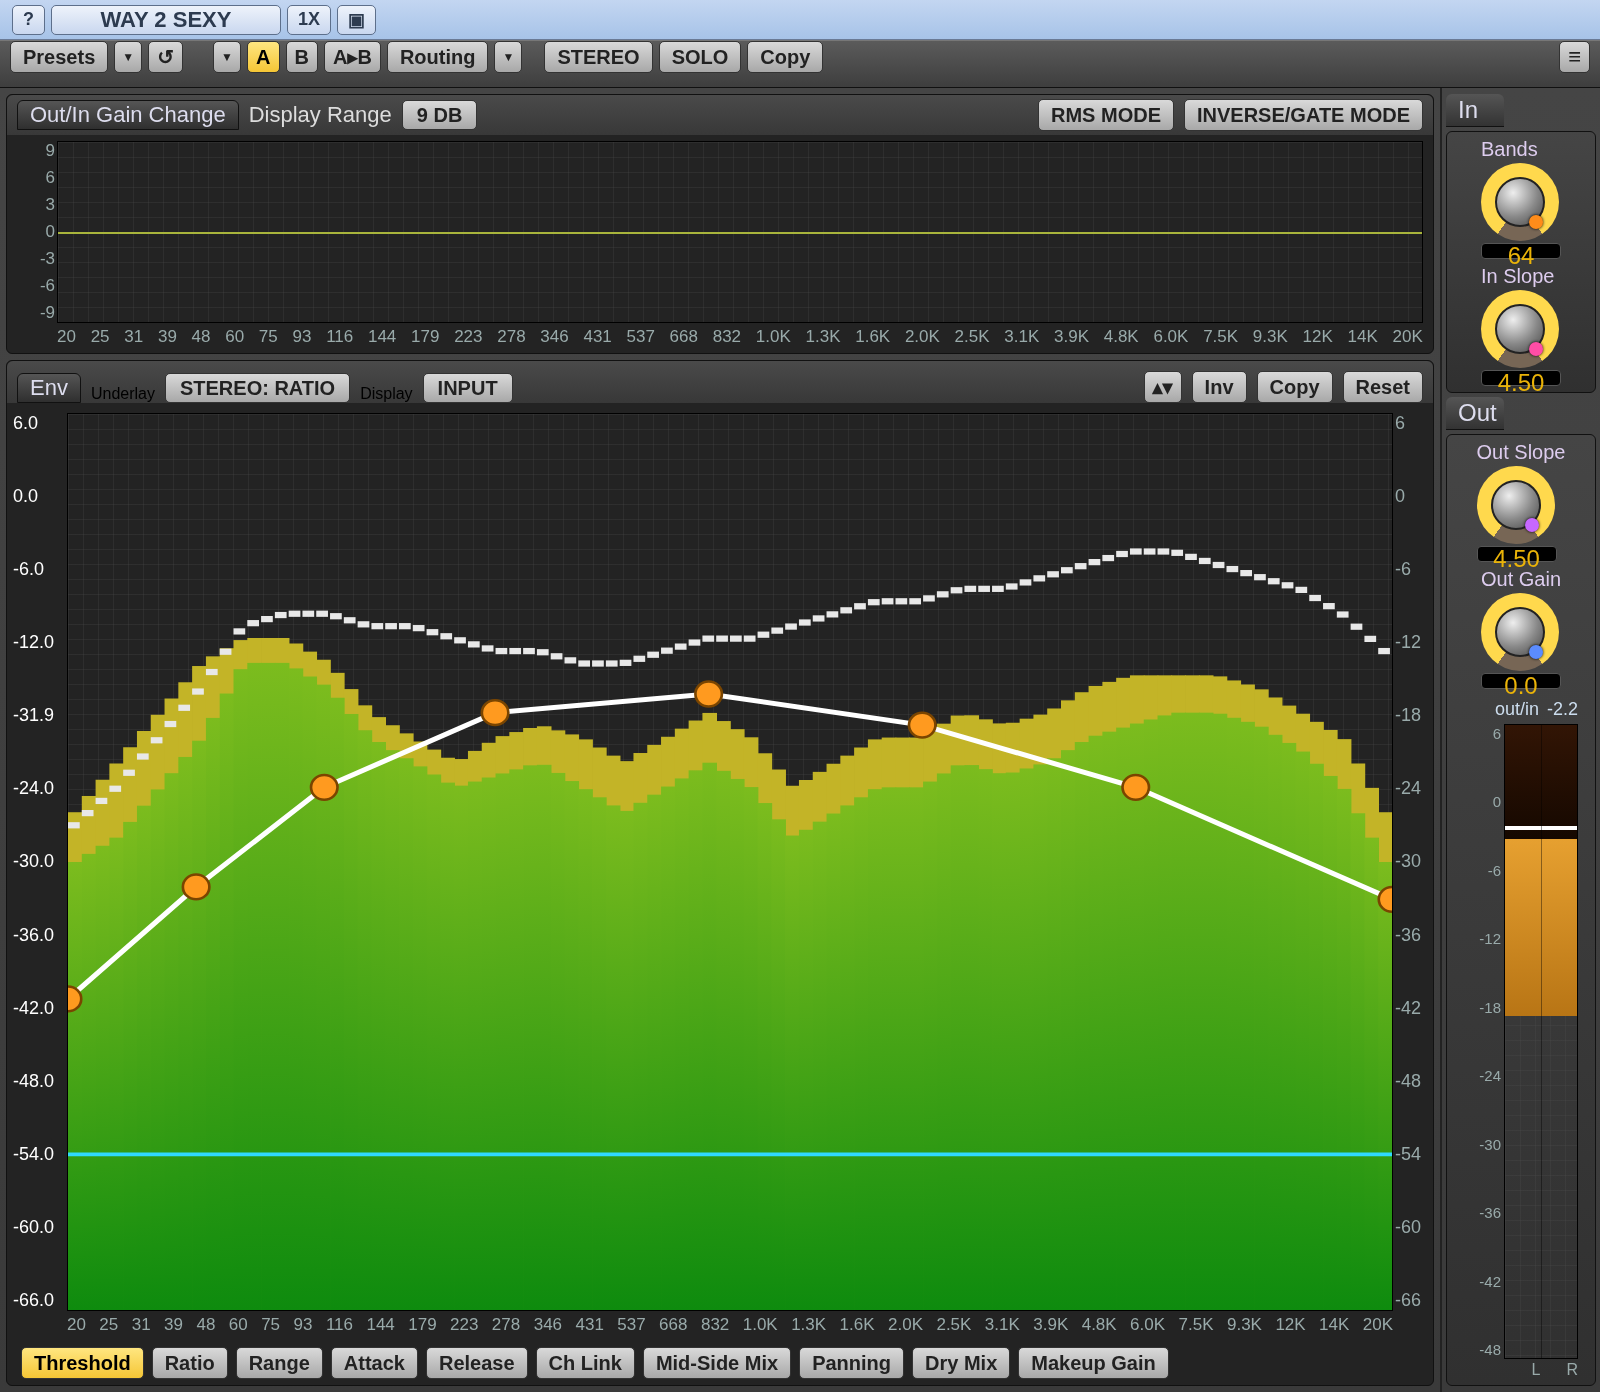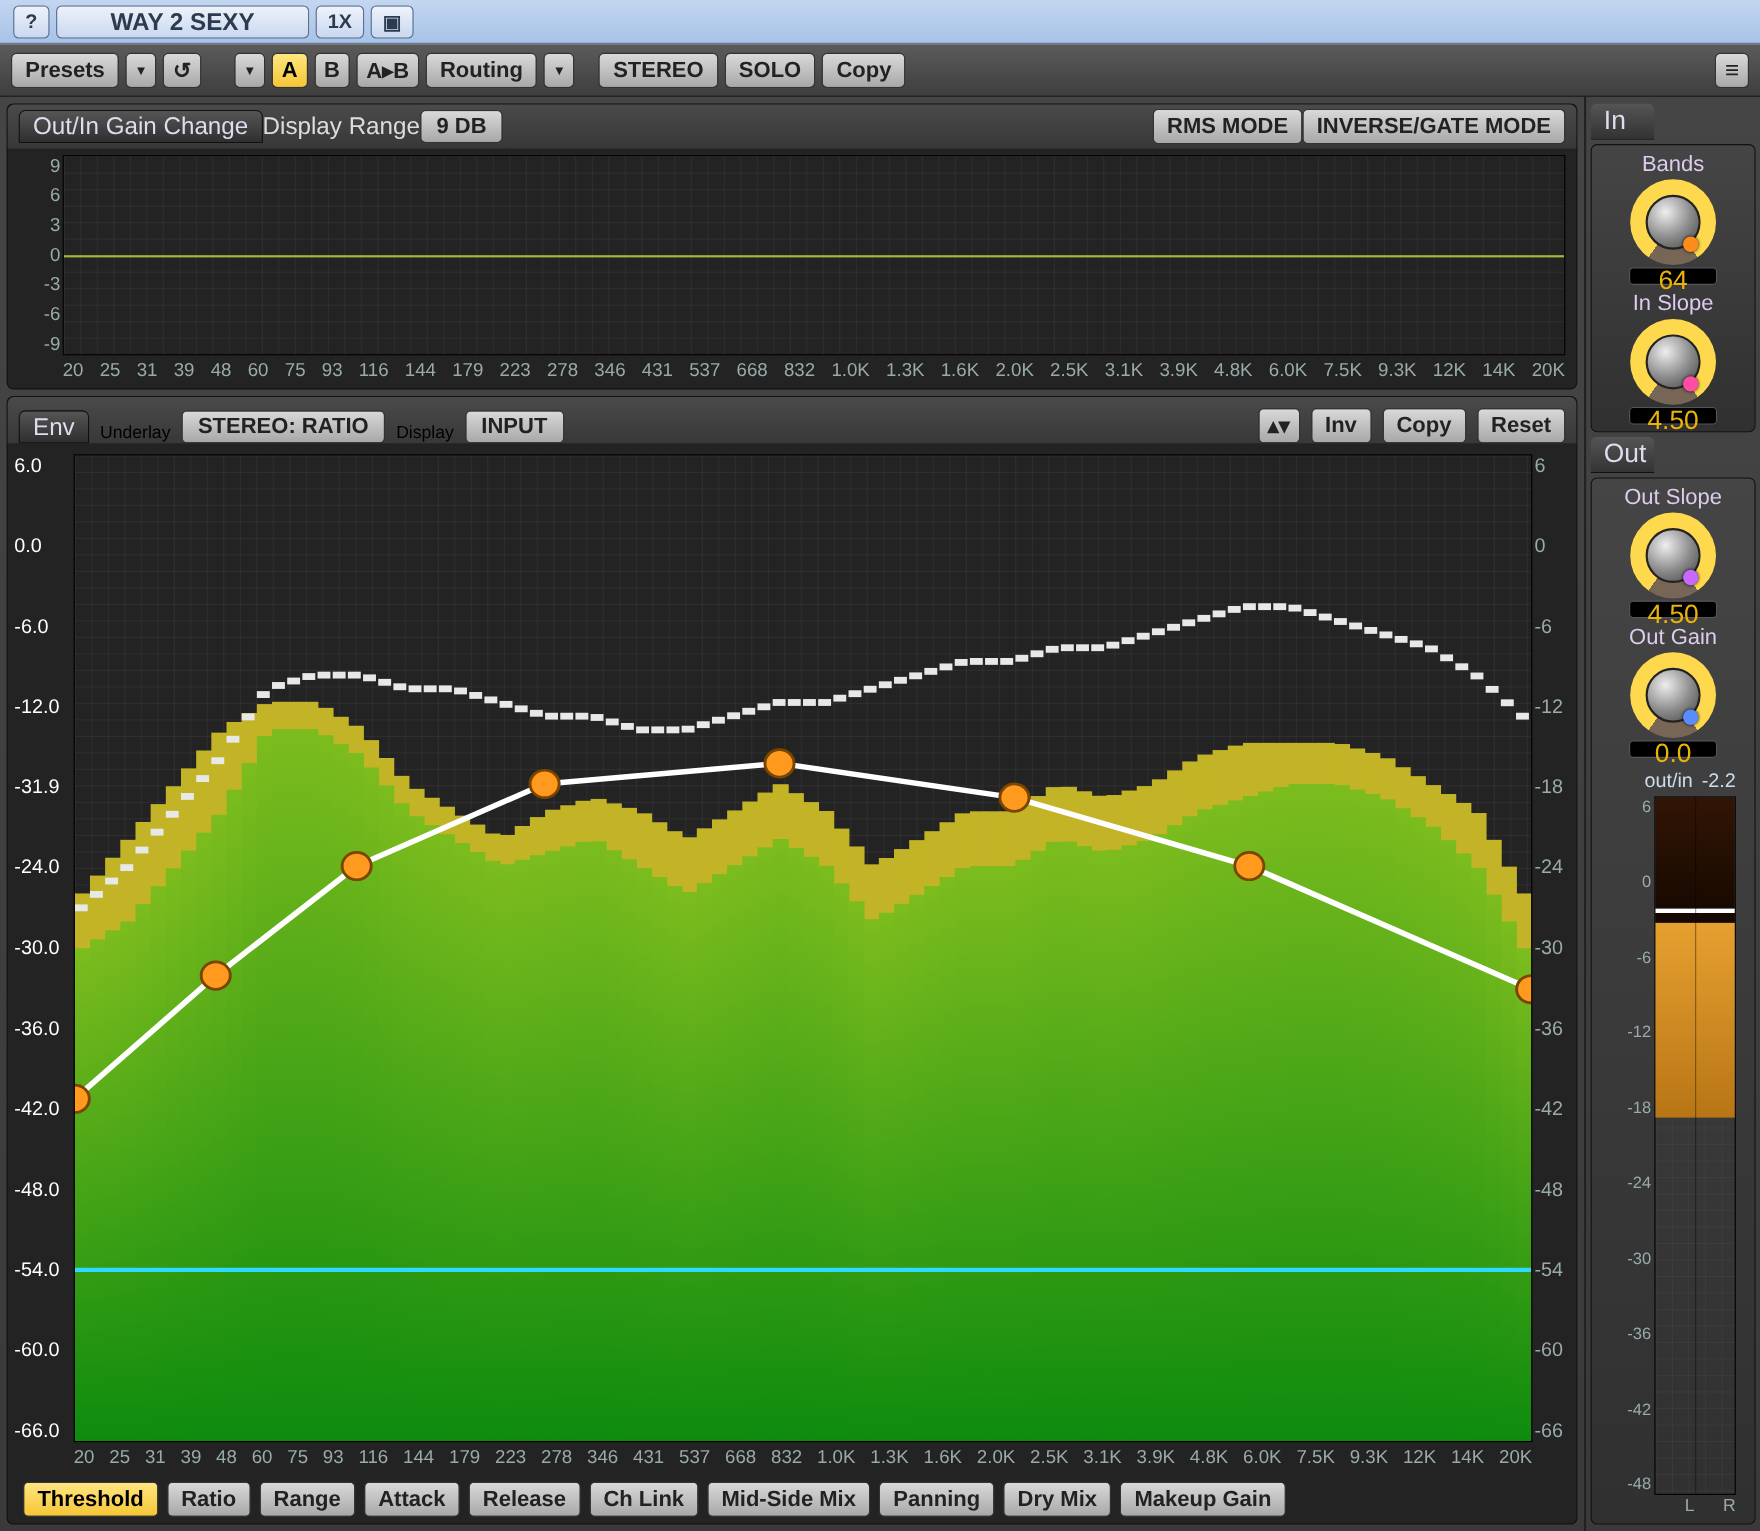--- a/index.html
+++ b/index.html
@@ -1,33 +1,33 @@
 <!DOCTYPE html>
 <html><head>
 <meta charset="utf-8">
 <style>
   *{box-sizing:border-box;margin:0;padding:0;font-family:Arial,Helvetica,sans-serif;-webkit-user-select:none;user-select:none}
   body{width:1600px;height:1392px;background:#4a4a4a;overflow:hidden}
   .titlebar{height:40px;background:linear-gradient(#c3d6f1,#a7c3e8);display:flex;align-items:center;padding:0 6px;border-bottom:1px solid #6a7a95}
   .title{flex:1;text-align:center;font-size:30px;font-family:Georgia,serif;color:#2e3b4e}
   .tbtn{height:30px;padding:0 10px;background:linear-gradient(#eef3fb,#c9d7ef);border:1px solid #5d6f8b;border-radius:5px;font-size:18px;font-weight:bold;color:#2d3b50;display:flex;align-items:center;margin-left:6px}
   .tbtn.wide{width:230px;justify-content:center;font-size:22px}
-  .toolbar{height:48px;background:linear-gradient(#5b5b5b,#3e3e3e);display:flex;align-items:center;padding:0 10px;gap:6px;border-top:1px solid #777;border-bottom:1px solid #111}
+  .toolbar{height:48px;background:linear-gradient(#5b5b5b,#3e3e3e);display:flex;padding:0 10px;gap:6px;border-top:1px solid #777;border-bottom:1px solid #111}
   .btn{height:32px;padding:0 12px;background:linear-gradient(#d9d9d9,#a8a8a8);border:1px solid #333;border-radius:5px;font-size:20px;font-weight:bold;color:#222;display:flex;align-items:center;justify-content:center}
   .btn.sm{padding:0 8px}
   .btn.active{background:linear-gradient(#ffe680,#f5c636);color:#000}
   .ddarrow{width:28px;padding:0}
   .ddarrow::after{content:"▼";font-size:12px}
   .spacer{flex:1}
   .ham{font-size:22px;font-weight:bold}
   .main{display:flex;height:calc(100% - 88px)}
   .left{flex:1;display:flex;flex-direction:column;background:linear-gradient(#454545,#3a3a3a);padding:6px;gap:6px}
   .right{width:160px;background:linear-gradient(#454545,#3a3a3a);border-left:2px solid #222;display:flex;flex-direction:column;padding:6px 4px;gap:4px}
   .panel{background:#232323;border:1px solid #111;border-radius:6px;position:relative}
-  .phdr{height:40px;display:flex;align-items:center;padding:0 10px;background:linear-gradient(#4a4a4a,#383838);border-radius:6px 6px 0 0}
+  .phdr{height:40px;display:flex;align-items:center;gap:10px;padding:0 10px;background:linear-gradient(#4a4a4a,#383838);border-radius:6px 6px 0 0}
   .phdr .lbl{color:#ddd;font-size:22px}
   .sel{height:30px;padding:0 14px;background:linear-gradient(#d9d9d9,#a8a8a8);border:1px solid #333;border-radius:5px;font-size:20px;font-weight:bold;color:#222;display:flex;align-items:center}
   .tab{height:30px;padding:2px 12px;background:linear-gradient(#555,#2f2f2f);border:1px solid #111;border-radius:6px 6px 0 0;color:#dde;font-size:22px;display:flex;align-items:center}
   
   .gainPanel{height:260px}
   .gainGraph{position:absolute;left:50px;right:10px;top:46px;bottom:30px;background:linear-gradient(#2c1500,#120700 50%,#000);border:1px solid #000;overflow:hidden}
   .gainYAxis{position:absolute;left:8px;top:46px;bottom:30px;width:40px;display:flex;flex-direction:column;justify-content:space-between;color:#9aa;font-size:17px;text-align:right}
   .gainXAxis{position:absolute;left:50px;right:10px;bottom:4px;height:22px;display:flex;justify-content:space-between;color:#9aa;font-size:17px}
   .zeroLine{position:absolute;left:0;right:0;top:50%;height:2px;background:#a9b53c}
   .gbars{position:absolute;inset:0}
@@ -37,21 +37,21 @@
   .envGraphWrap{position:relative;flex:1}
   .envGraph{position:absolute;left:60px;right:40px;top:10px;bottom:30px;background:linear-gradient(#2c1500 0%,#120700 25%,#000 40%,#000 100%);border:1px solid #000;overflow:hidden}
   .envYAxisL{position:absolute;left:6px;top:10px;bottom:30px;width:50px;display:flex;flex-direction:column;justify-content:space-between;color:#ffffff;font-size:18px;}
   .envYAxisR{position:absolute;right:2px;top:10px;bottom:30px;width:36px;display:flex;flex-direction:column;justify-content:space-between;color:#9aa;font-size:18px;text-align:left}
   .envXAxis{position:absolute;left:60px;right:40px;bottom:2px;height:24px;display:flex;justify-content:space-between;color:#9aa;font-size:17px}
   .envSvg{position:absolute;inset:0;width:100%;height:100%}
   .paramBar{height:44px;display:flex;align-items:center;gap:8px;padding:0 14px}
   .paramBar .btn{font-size:20px}
   
   .sideTab{color:#dde;font-size:24px;padding:2px 12px;border-bottom:1px solid #111;background:linear-gradient(#555,#333);border-radius:6px 6px 0 0;width:58px}
-  .knobBox{display:flex;flex-direction:column;align-items:center;gap:2px}
+  .knobBox{display:flex;flex-direction:column;align-items:flex-start;gap:2px}
   .knobLabel{color:#dce;font-size:20px}
   .knob{width:78px;height:78px;position:relative}
   .knobRing{position:absolute;inset:0;border-radius:50%;background:conic-gradient(from 215deg,#ffd94d 0deg,#ffd94d 290deg,#765 290deg,#765 360deg)}
   .knobCap{position:absolute;inset:14px;border-radius:50%;background:radial-gradient(circle at 35% 30%,#eee,#888 55%,#444);border:2px solid #222}
   .knobDot{position:absolute;width:14px;height:14px;border-radius:50%;top:52px;left:48px;box-shadow:0 0 3px #000}
   .valDisp{width:80px;height:16px;background:#000;border:1px solid #555;border-radius:4px;color:#eab308;font-size:24px;text-align:center;line-height:24px}
   .meterBox{flex:1;display:flex;flex-direction:column;align-items:flex-end;margin-top:4px}
   .meterHdr{color:#cde;font-size:18px;display:flex;gap:8px}
   .meter{width:74px;flex:1;background:linear-gradient(#250,#070 50%, #0a0);border:1px solid #000;position:relative;margin-top:4px;margin-left:40px}
   .meterScale{position:absolute;left:-40px;top:0;bottom:0;width:36px;display:flex;flex-direction:column;justify-content:space-between;color:#9aa;font-size:15px;text-align:right}

